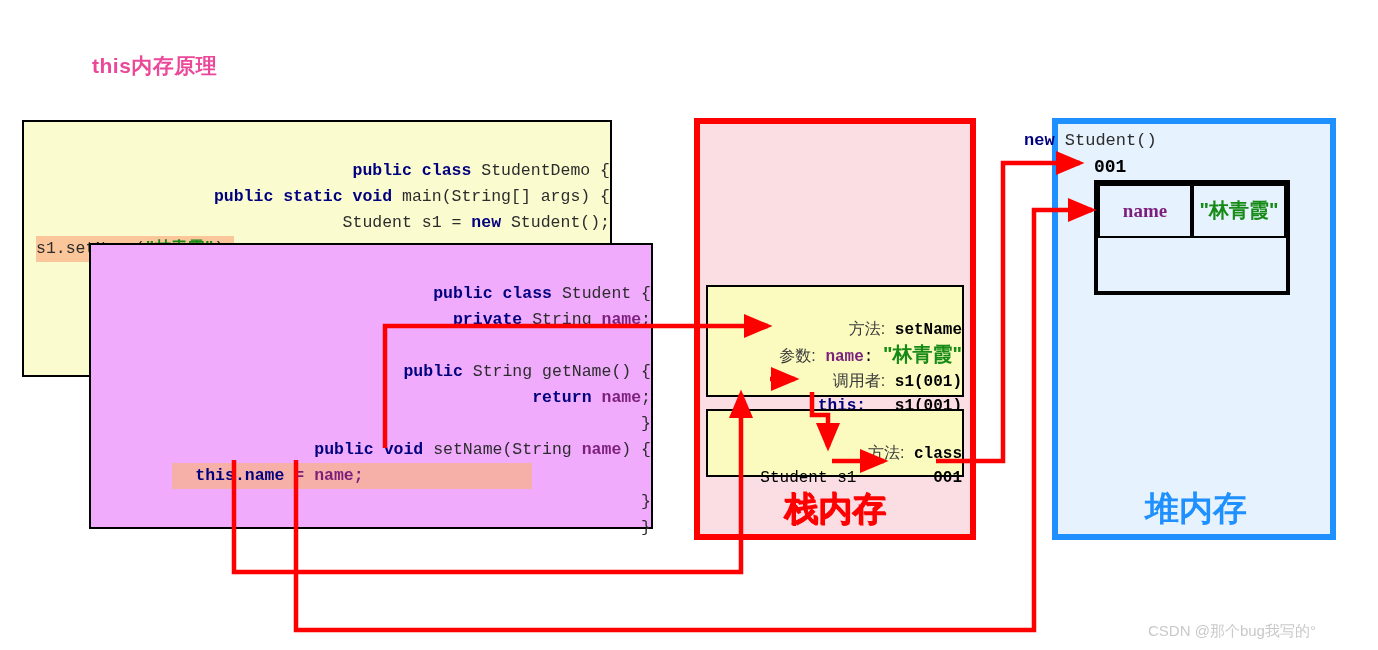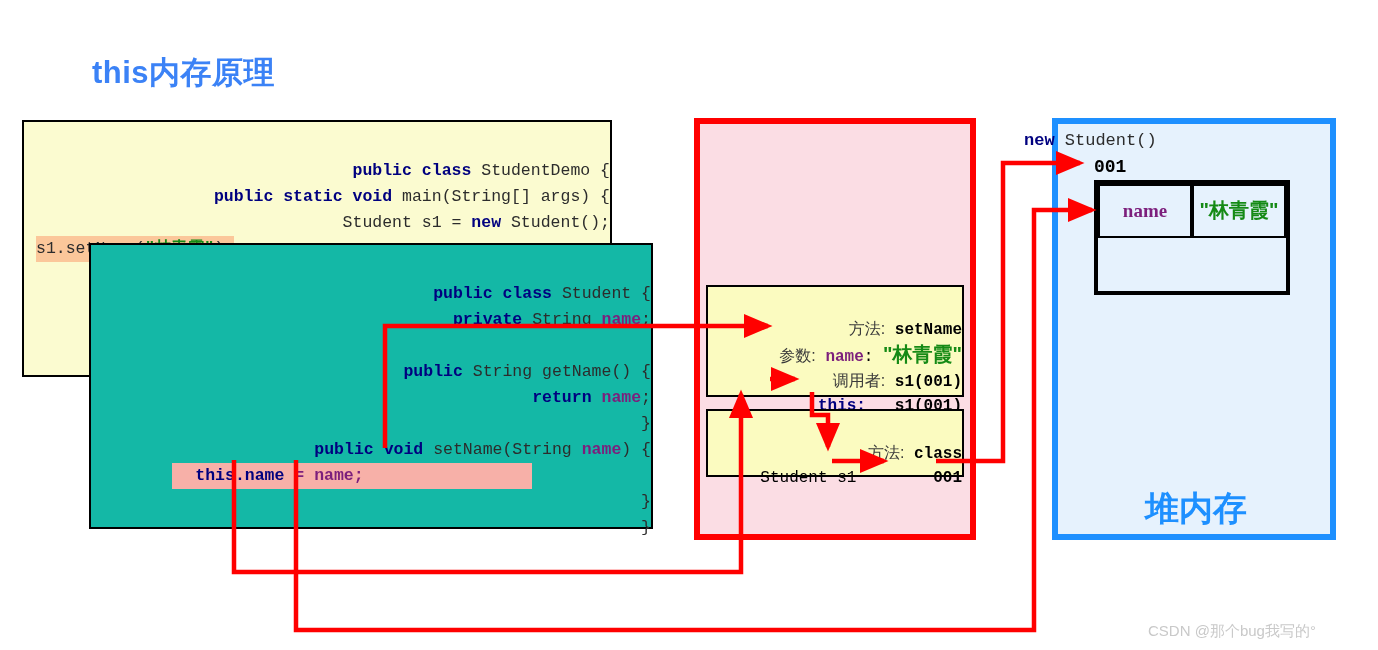--- a/index.html
+++ b/index.html
@@ -7,33 +7,33 @@
     width:1378px;height:650px;position:relative;overflow:hidden;
     background:#ffffff;
     font-family:"Liberation Serif", serif;
   }
   #stage{position:absolute;left:0;top:0;width:1378px;height:650px;}
 
   
   #title{
     position:absolute;left:92px;top:52px;
     font-family:"Liberation Sans", sans-serif;
-    font-weight:bold;font-size:31px;color:#3b82f6;
+    font-weight:bold;font-size:21px;color:#ec4899;
     letter-spacing:.5px;white-space:nowrap;
   }
 
   
   .codebox{
     position:absolute;border:2px solid #000;
     font-family:"Liberation Mono", monospace;
     font-size:16.5px;line-height:26px;
     white-space:pre;
   }
   #codebox-demo{left:22px;top:120px;width:586px;height:253px;background:#fbfbd0;}
-  #codebox-student{left:89px;top:243px;width:560px;height:282px;background:#14b8a6;}
+  #codebox-student{left:89px;top:243px;width:560px;height:282px;background:#f0abfc;}
   .codelines{position:absolute;left:0;top:0;right:0;bottom:0;padding:10px 0 0 12px;}
 
   .kw{color:#00007f;font-weight:bold;}
   .kwb{color:#00007f;font-weight:bold;padding-left:23px;}
   .pl{color:#2c2c2c;}
   .fld{color:#7c1f7c;font-weight:bold;}
   .strq{color:#158a15;font-weight:bold;}
   .hl-orange{background:#fbc79a;display:inline-block;}
   .hl-pink{background:#f7b0a8;display:inline-block;}
   .row{display:block;height:26px;text-align:right;}
@@ -118,20 +118,21 @@
     </div>
   </div>
 
   <div class="codebox" id="codebox-student">
     <div class="codelines">
 <span class="row"> <span class="kw">public</span> <span class="kw">class</span> <span class="pl">Student</span> <span class="pl">{</span></span><span class="row">     <span class="kw">private</span> <span class="pl">String</span> <span class="fld">name</span><span class="pl">;</span></span><span class="row"> </span><span class="row">     <span class="kw">public</span> <span class="pl">String</span> <span class="pl">getName() {</span></span><span class="row">         <span class="kw">return</span> <span class="fld">name</span><span class="pl">;</span></span><span class="row">     <span class="pl">}</span></span><span class="row">     <span class="kw">public</span> <span class="kw">void</span> <span class="pl">setName(String </span><span class="fld">name</span><span class="pl">) {</span></span><span class="rowhl">       <span class="hl-pink"><span class="kwb">this.name</span><span class="fld"> = </span><span class="fld">name</span><span class="fld">;</span>                 </span></span><span class="row">     <span class="pl">}</span></span><span class="row"> <span class="pl">}</span></span>
     </div>
   </div>
 
   <div id="stack"></div>
+  <div id="stack-label">栈内存</div>
 
   <div class="frame" id="frame-setname">
 <span class="row"><span class="cn">方法:</span> <span class="mono-b">setName</span></span><span class="row"><span class="cn">参数:</span> <span class="name-kw">name</span><span class="mono-n">:</span> <span class="cell-str">"林青霞"</span></span><span class="row"><span class="cn">调用者:</span> <span class="mono-b">s1(001)</span></span><span class="row"><span class="this-kw">this:</span>   <span class="mono-b">s1(001)</span></span>
   </div>
 
   <div class="frame" id="frame-main">
 <span class="row"><span class="cn">方法:</span> <span class="mono-b">class</span></span><span class="row"> <span class="mono-n">Student s1</span>        <span class="mono-b">001</span></span>
   </div>
 
   <div id="heap"></div>

